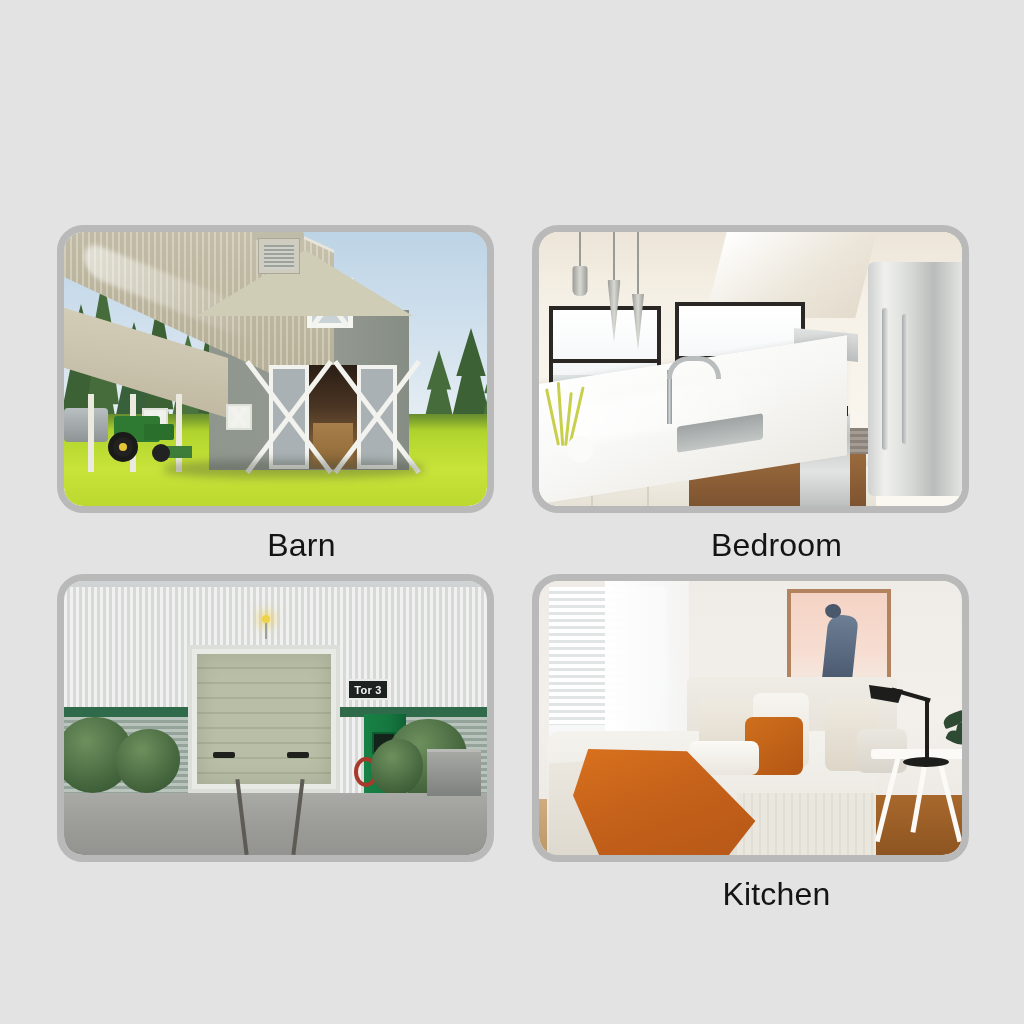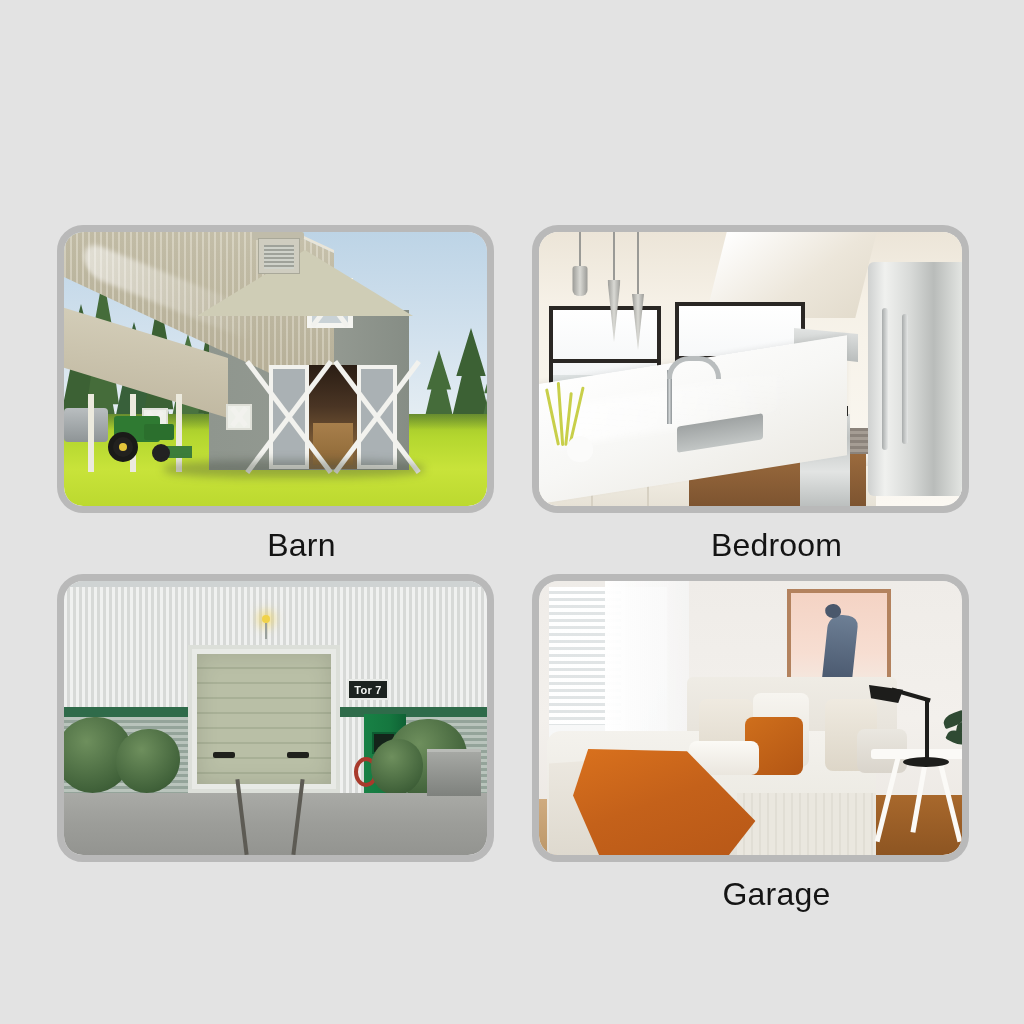--- a/index.html
+++ b/index.html
@@ -791,21 +791,21 @@
           <div class="g-lamp"></div>
           <div class="g-lamp-stem"></div>
 
           <div class="g-door-frame">
             <div class="g-door">
               <div class="g-door-handle"></div>
               <div class="g-door-handle2"></div>
             </div>
           </div>
 
-          <div class="g-sign">Tor 7</div>
+          <div class="g-sign">Tor 3</div>
 
           <div class="g-side-door">
             <div class="g-side-door-win"></div>
           </div>
           <div class="g-hose"></div>
 
           <div class="g-bush" style="left:-8px;  top:136px; width:76px;  height:76px;"></div>
           <div class="g-bush" style="left:52px;  top:148px; width:64px;  height:64px;"></div>
           <div class="g-bush" style="right:20px; top:138px; width:80px;  height:78px;"></div>
           <div class="g-bush" style="right:64px; top:158px; width:52px; height:56px;"></div>
@@ -860,17 +860,17 @@
           <div class="b-lamp-head"></div>
           <div class="b-lamp-base"></div>
 
           <div class="b-plant">
             <div class="b-leaf" style="left:0;  top:0;  transform:rotate(-18deg);"></div>
             <div class="b-leaf" style="left:14px; top:8px; transform:rotate(12deg);"></div>
             <div class="b-leaf" style="left:4px;  top:18px; transform:rotate(26deg);"></div>
           </div>
         </div>
       </div>
-      <div class="caption">Garage</div>
+      <div class="caption">Kitchen</div>
     </div>
 
   </div>
 </div>
 
 </body></html>

